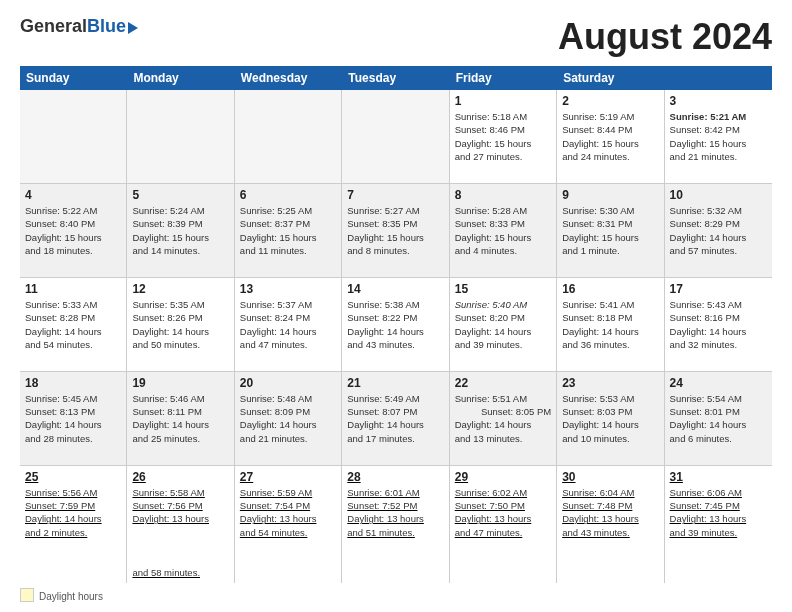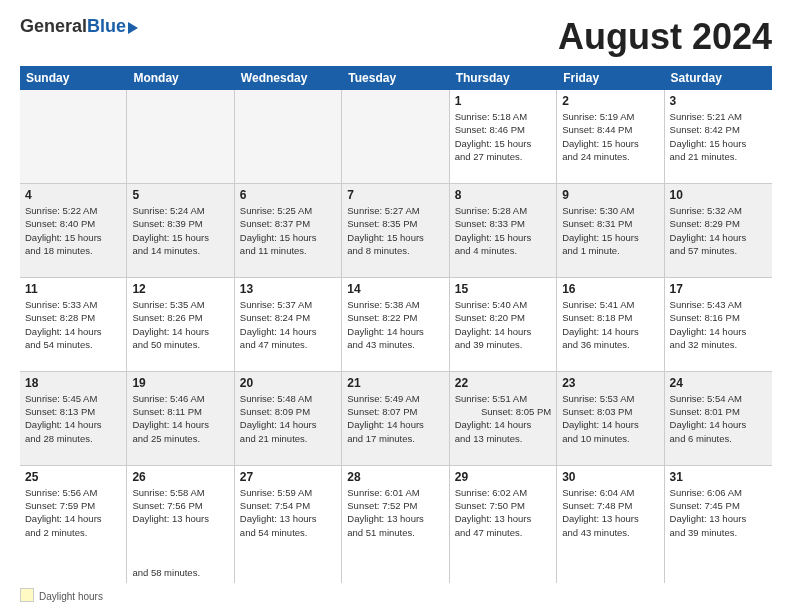--- a/index.html
+++ b/index.html
@@ -86,20 +86,21 @@
       flex-direction: column;
     }
     .cal-row {
       display: grid;
       grid-template-columns: repeat(7, 1fr);
       flex: 1;
       border-bottom: 1px solid #ccc;
     }
     .cal-row:last-child {
       border-bottom: none;
+      text-decoration: underline;
     }
     .cal-cell {
       border-right: 1px solid #ccc;
       padding: 4px 5px;
       font-size: 9.5px;
       color: #333;
       background: #fff;
       vertical-align: top;
     }
     .cal-cell:last-child {
@@ -153,21 +154,20 @@
       <div class="main-title">August 2024</div>
     </div>
   </div>
 
   <div class="calendar">
     <div class="cal-header">
     <div class="cal-header-cell">Sunday</div>
         <div class="cal-header-cell">Monday</div>
         <div class="cal-header-cell">Wednesday</div>
         <div class="cal-header-cell">Tuesday</div>
-        <div class="cal-header-cell">Thursday</div>
         <div class="cal-header-cell">Friday</div>
         <div class="cal-header-cell">Saturday</div>
       </div>
     <div class="cal-body">
     <div class="cal-row">
           <div class="cal-cell empty"></div>
           <div class="cal-cell empty"></div>
           <div class="cal-cell empty"></div>
           <div class="cal-cell empty"></div>
           <div class="cal-cell">
@@ -179,21 +179,21 @@
           </div>
           <div class="cal-cell">
             <span class="day-num">2</span>
             <div style="line-height: 1.4;">Sunrise: 5:19 AM</div>
             <div style="line-height: 1.4;">Sunset: 8:44 PM</div>
             <div style="line-height: 1.4;">Daylight: 15 hours</div>
             <div style="line-height: 1.4;">and 24 minutes.</div>
           </div>
           <div class="cal-cell">
             <span class="day-num">3</span>
-            <div style="line-height: 1.4;">Sunrise: 5:21 AM</div>
+            <div style="line-height: 1.4; font-weight: bold;">Sunrise: 5:21 AM</div>
             <div style="line-height: 1.4;">Sunset: 8:42 PM</div>
             <div style="line-height: 1.4;">Daylight: 15 hours</div>
             <div style="line-height: 1.4;">and 21 minutes.</div>
           </div>
         </div>
         <div class="cal-row">
           <div class="cal-cell shaded">
             <span class="day-num">4</span>
             <div style="line-height: 1.4;">Sunrise: 5:22 AM</div>
             <div style="line-height: 1.4;">Sunset: 8:40 PM</div>
@@ -267,21 +267,21 @@
           </div>
           <div class="cal-cell">
             <span class="day-num">14</span>
             <div style="line-height: 1.4;">Sunrise: 5:38 AM</div>
             <div style="line-height: 1.4;">Sunset: 8:22 PM</div>
             <div style="line-height: 1.4;">Daylight: 14 hours</div>
             <div style="line-height: 1.4;">and 43 minutes.</div>
           </div>
           <div class="cal-cell">
             <span class="day-num">15</span>
-            <div style="line-height: 1.4;">Sunrise: 5:40 AM</div>
+            <div style="line-height: 1.4; font-style: italic;">Sunrise: 5:40 AM</div>
             <div style="line-height: 1.4;">Sunset: 8:20 PM</div>
             <div style="line-height: 1.4;">Daylight: 14 hours</div>
             <div style="line-height: 1.4;">and 39 minutes.</div>
           </div>
           <div class="cal-cell">
             <span class="day-num">16</span>
             <div style="line-height: 1.4;">Sunrise: 5:41 AM</div>
             <div style="line-height: 1.4;">Sunset: 8:18 PM</div>
             <div style="line-height: 1.4;">Daylight: 14 hours</div>
             <div style="line-height: 1.4;">and 36 minutes.</div>

